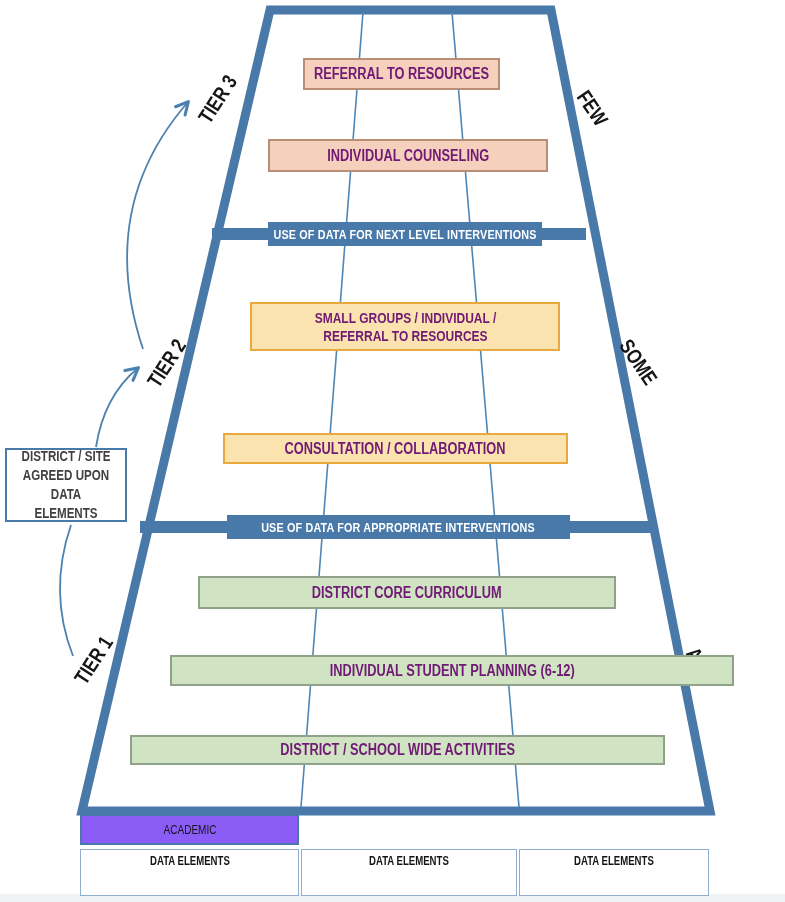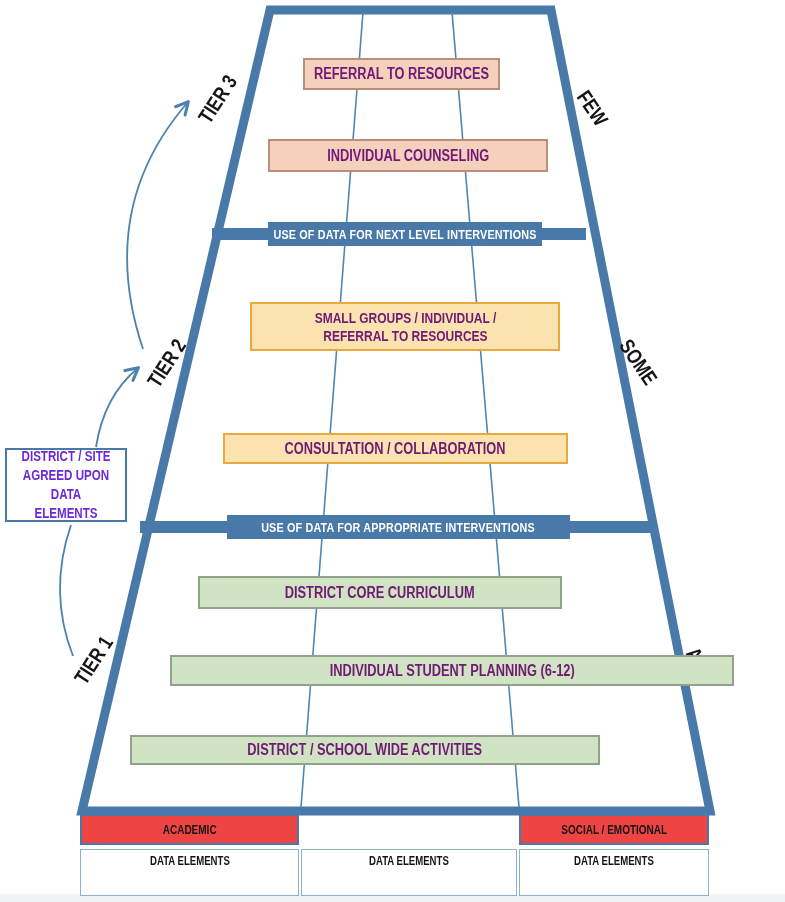--- a/index.html
+++ b/index.html
@@ -19,26 +19,26 @@
   .cond{display:inline-block;transform:scaleX(0.8);transform-origin:50% 50%;white-space:nowrap;}
   .cond2{display:inline-block;transform:scaleX(0.8);transform-origin:50% 50%;line-height:1.18;}
   .salmon{background:#F5D0BC;border:2px solid #B98E76;}
   .yellow{background:#FBE3AF;border:2px solid #E8A93F;}
   .green{background:#D0E3C3;border:2px solid #90A28A;}
   .fs16{font-size:16px;}
   .fs15{font-size:15px;}
   .annotation{
     position:absolute;z-index:3;left:5px;top:448px;width:122px;height:74px;
     background:#ffffff;border:2px solid #4879A9;display:flex;align-items:center;justify-content:center;
-    text-align:center;font-weight:bold;font-size:14.5px;color:#6d28d9;box-sizing:border-box;
+    text-align:center;font-weight:bold;font-size:14.5px;color:#404040;box-sizing:border-box;
   }
   .annotation .cond2{line-height:1.3;}
   .domain-header{
-    position:absolute;z-index:2;top:814px;height:31px;background:#ef4444;border:2px solid #4879A9;
-    display:flex;align-items:center;justify-content:center;font-weight:bold;font-size:12.5px;
+    position:absolute;z-index:2;top:814px;height:31px;background:#8b5cf6;border:2px solid #4879A9;
+    display:flex;align-items:center;justify-content:center;font-weight:normal;font-size:12.5px;
     color:#141414;box-sizing:border-box;
   }
   .data-cell{
     position:absolute;z-index:2;top:849px;height:47px;background:#ffffff;border:1px solid #8FAECB;
     display:flex;align-items:flex-start;justify-content:center;padding-top:4px;
     font-weight:bold;font-size:12px;color:#141414;box-sizing:border-box;
   }
   .page-strip{position:absolute;z-index:0;left:0;top:894px;width:785px;height:8px;background:#F1F2F4;}
   .col-a{left:80px;width:219px;}
   .col-b{left:301px;width:216px;}
@@ -91,39 +91,36 @@
     <span class="cond">INDIVIDUAL COUNSELING</span>
   </div>
 
   <div class="box yellow fs15" style="left:242px;top:302px;width:310px;height:49px;margin-left:8px;">
     <span class="cond2"><span>SMALL GROUPS / INDIVIDUAL /</span><br><span>REFERRAL TO RESOURCES</span></span>
   </div>
   <div class="box yellow fs16" style="left:223px;top:433px;width:345px;height:31px;">
     <span class="cond">CONSULTATION / COLLABORATION</span>
   </div>
 
-  <div class="box green fs16" style="left:198px;top:576px;width:364px;height:33px;">
+  <div class="box green fs16" style="left:198px;top:576px;width:418px;height:33px;">
     <span class="cond">DISTRICT CORE CURRICULUM</span>
   </div>
   <div class="box green fs16" style="left:170px;top:655px;width:564px;height:31px;">
     <span class="cond">INDIVIDUAL STUDENT PLANNING (6-12)</span>
   </div>
-  <div class="box green fs16" style="left:130px;top:735px;width:470px;height:30px;">
+  <div class="box green fs16" style="left:130px;top:735px;width:535px;height:30px;">
     <span class="cond">DISTRICT / SCHOOL WIDE ACTIVITIES</span>
   </div>
 
   <div class="annotation">
     <span class="cond2"><span>DISTRICT / SITE</span><br><span>AGREED UPON</span><br><span>DATA ELEMENTS</span></span>
   </div>
 
   <div class="domain-header col-a">
     <span class="cond">ACADEMIC</span>
-  </div>
-  <div class="domain-header col-c">
-    <span class="cond">SOCIAL / EMOTIONAL</span>
   </div>
 
   <div class="data-cell col-a">
     <span class="cond">DATA ELEMENTS</span>
   </div>
   <div class="data-cell col-b">
     <span class="cond">DATA ELEMENTS</span>
   </div>
   <div class="data-cell col-c">
     <span class="cond">DATA ELEMENTS</span>

